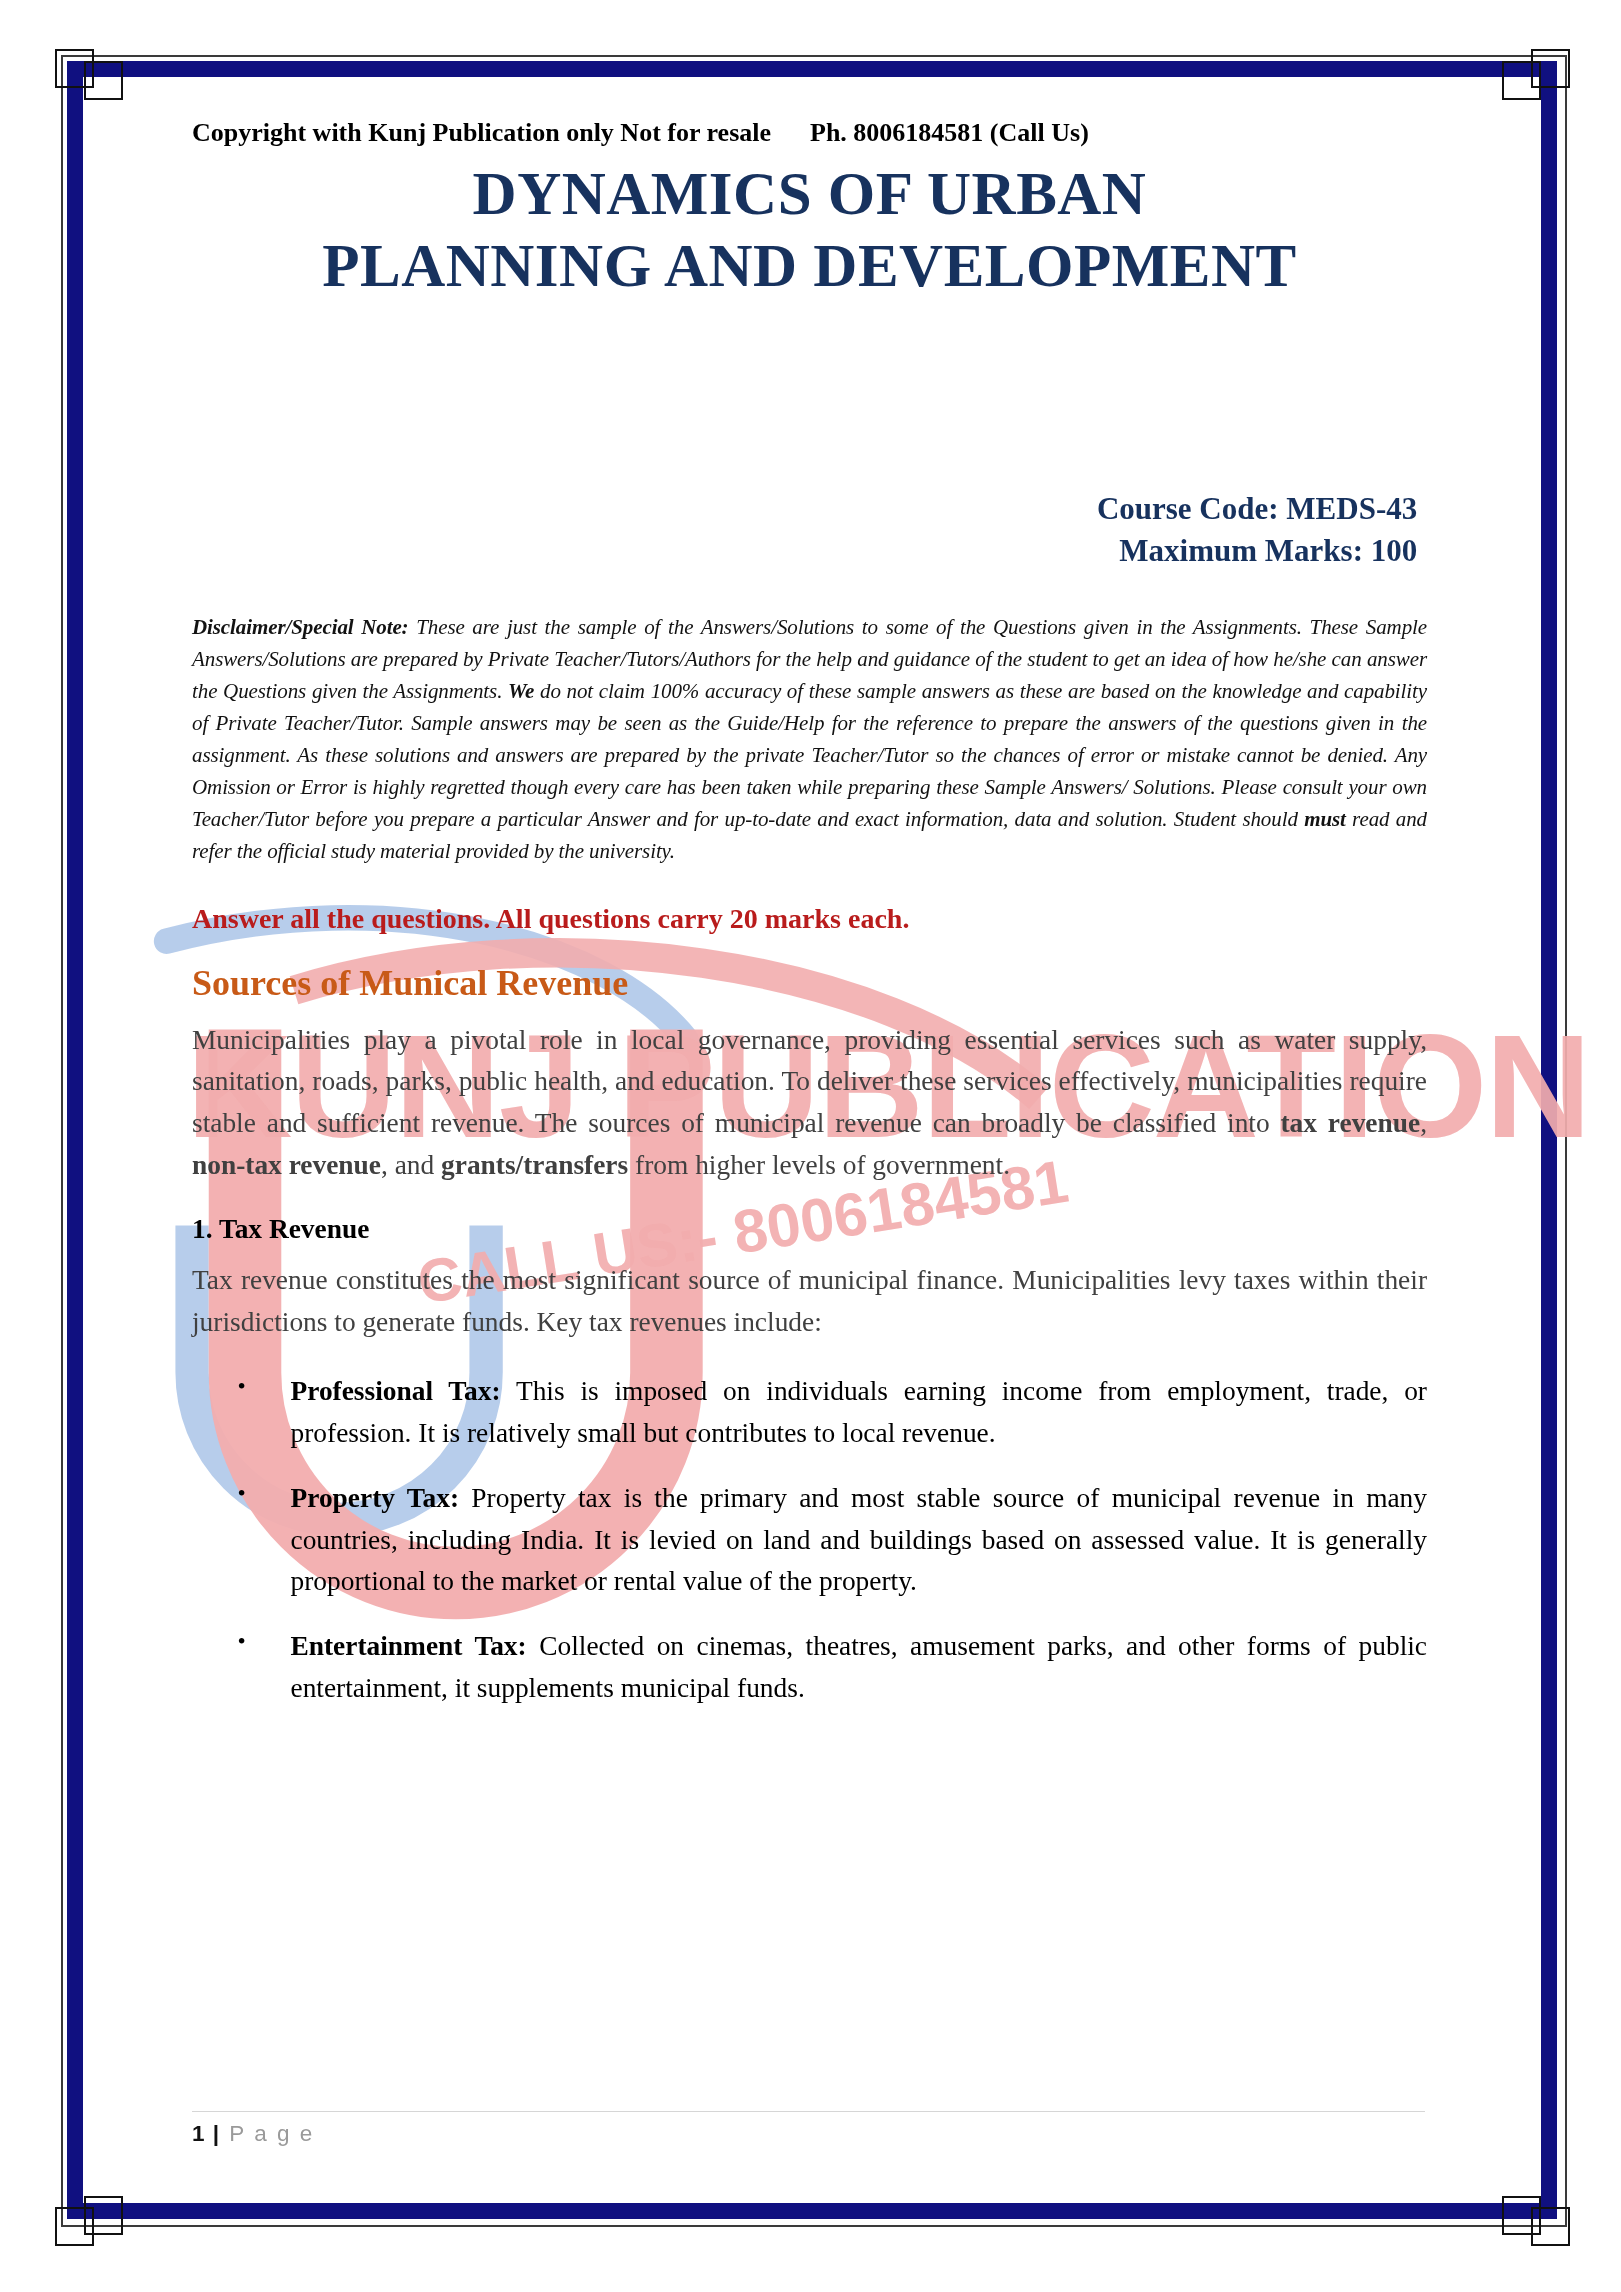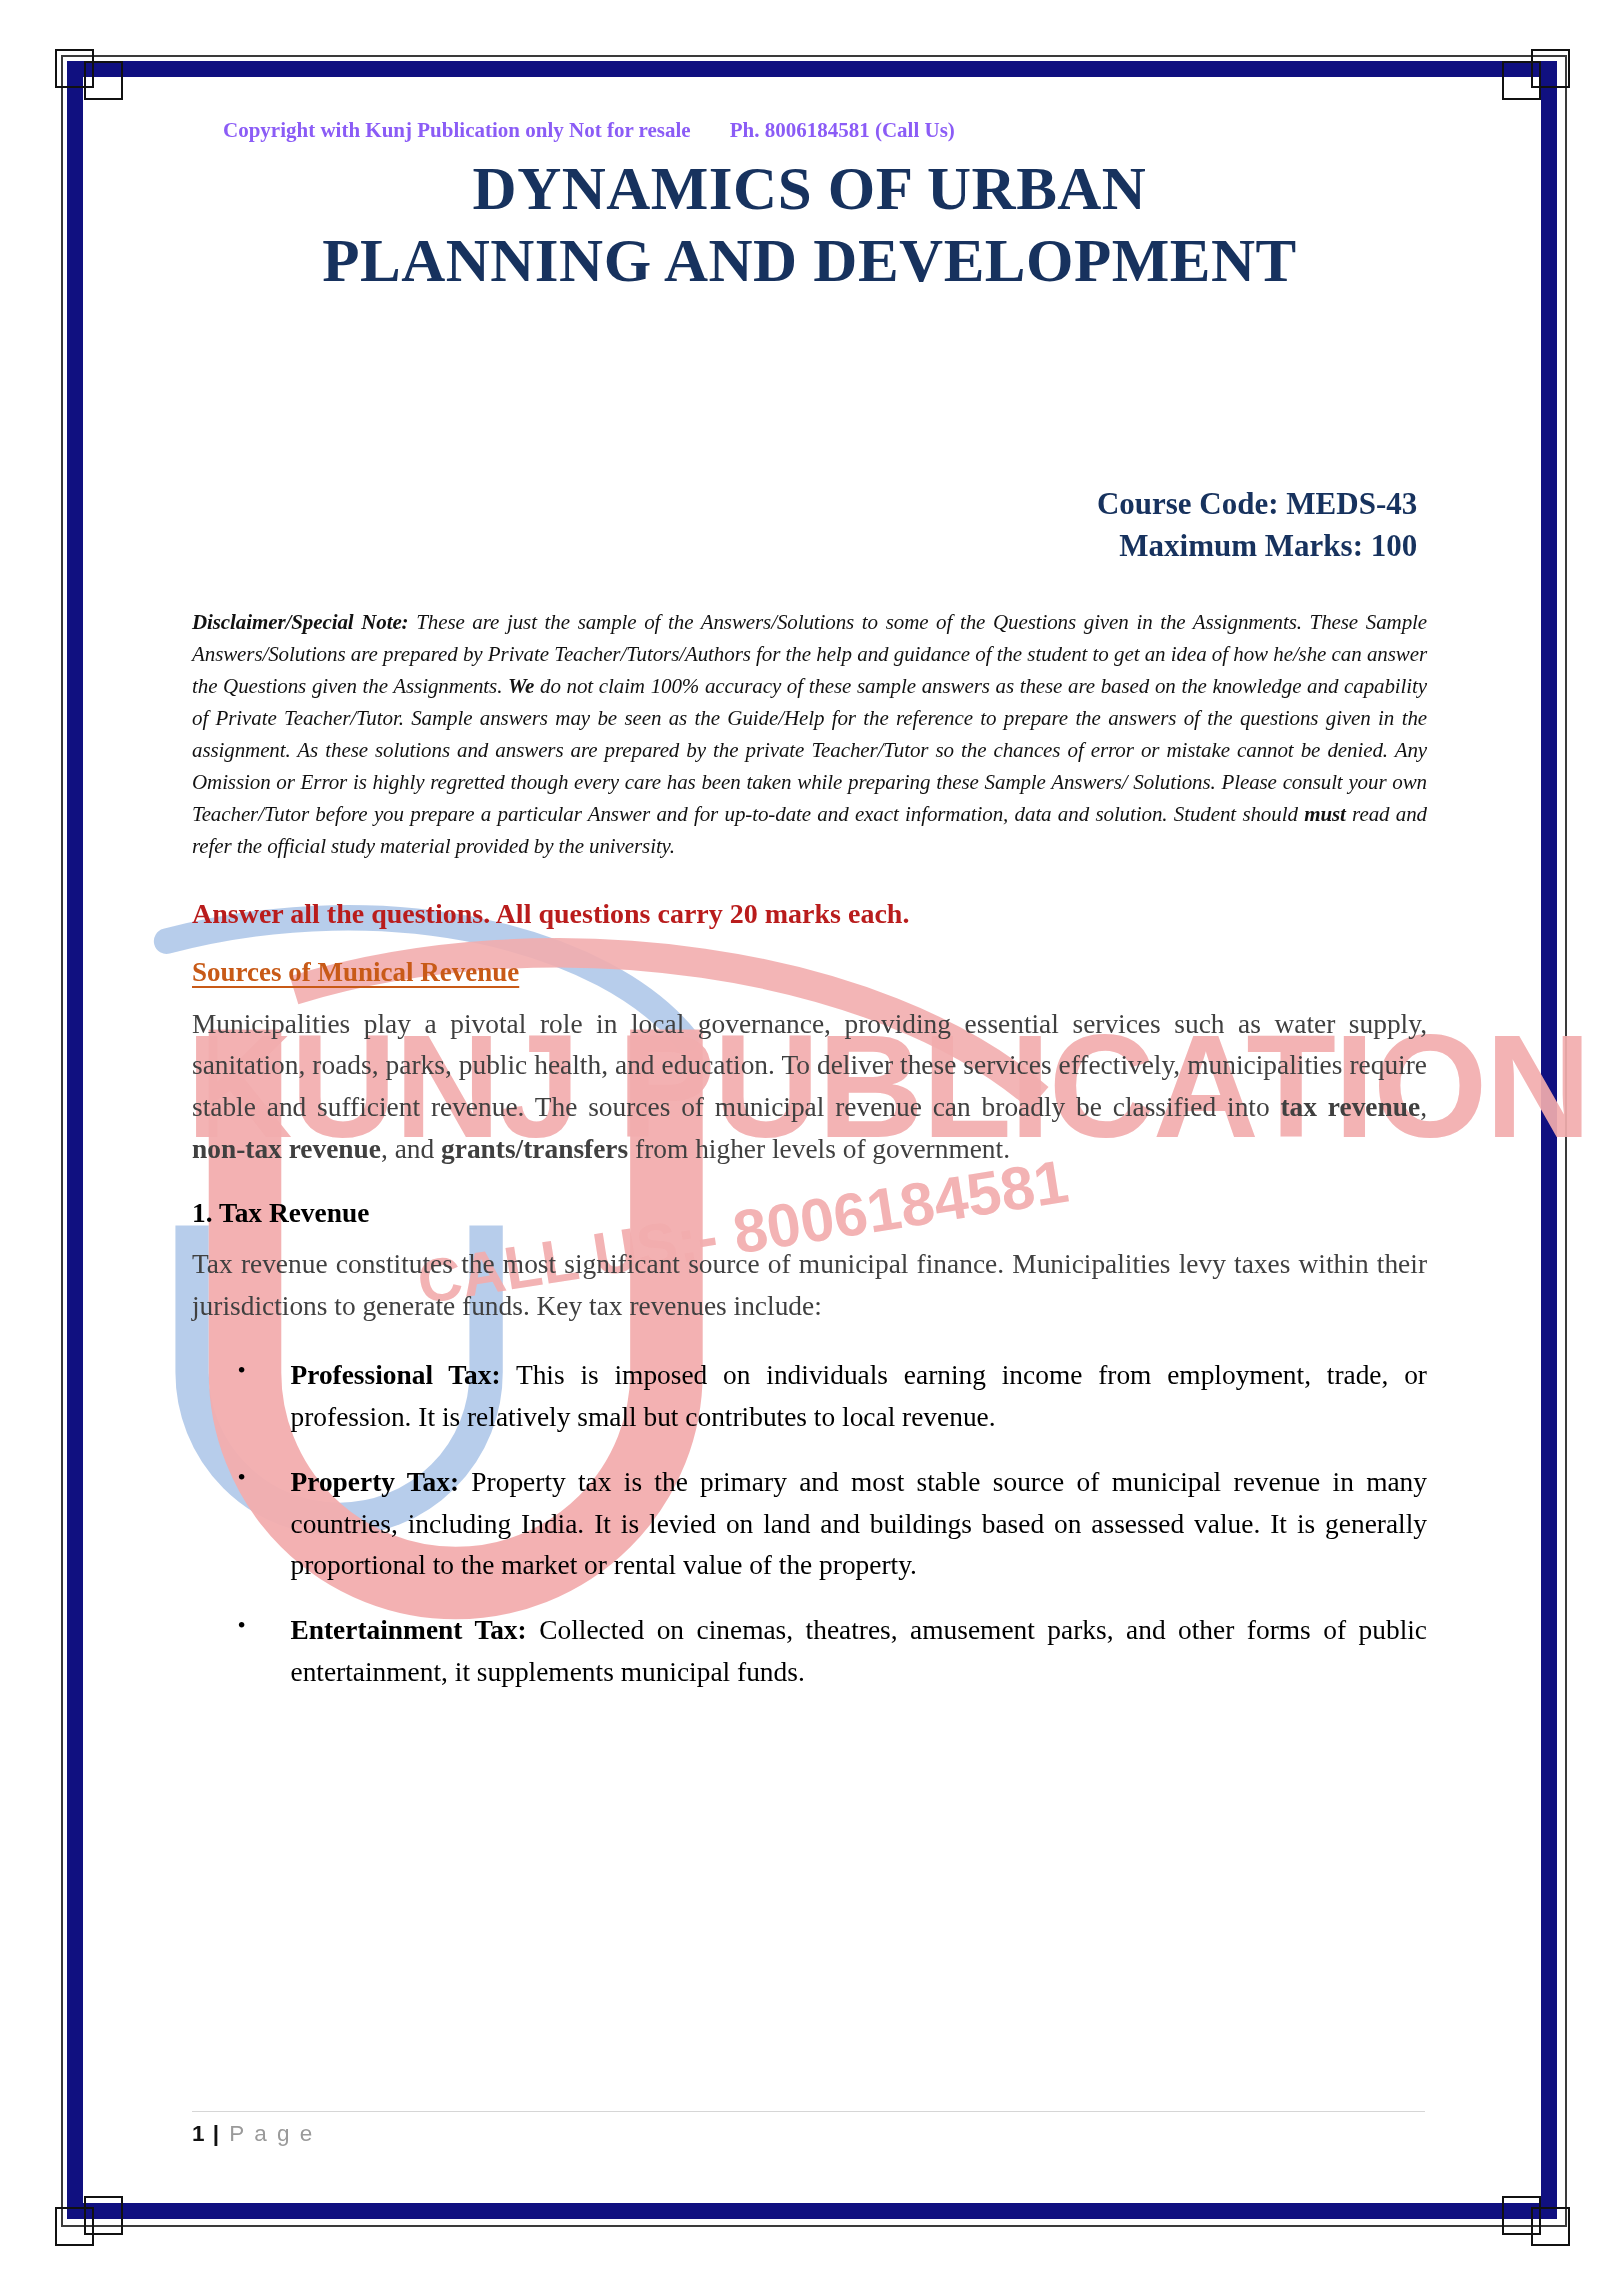--- a/index.html
+++ b/index.html
@@ -71,26 +71,25 @@
     position: absolute;
     left: 192px;
     top: 118px;
     width: 1235px;
     z-index: 3;
   }
 
   .pub-header {
     font-family: "Liberation Serif", "DejaVu Serif", serif;
     font-weight: bold;
-    font-size: 21px;
-    color: #8b5cf6;
+    font-size: 26px;
+    color: #000000;
     letter-spacing: 0px;
     white-space: nowrap;
     margin-bottom: 9.8px;
-    margin-left: 31px;
   }
   .pub-header .phone { margin-left: 39px; }
 
   .doc-title {
     text-align: center;
     color: #17325e;
     font-weight: bold;
     font-size: 61px;
     line-height: 1.18;
     letter-spacing: 0.5px;
@@ -130,22 +129,21 @@
     color: #2277cc;
     font-weight: bold;
     font-size: 28px;
     line-height: 1.36;
     margin-top: 29px;
   }
 
   .subheading {
     color: #c85a17;
     font-weight: bold;
-    font-size: 27px;
-    text-decoration: underline;
+    font-size: 36px;
     text-underline-offset: 4.9px;
     margin-top: 27.4px;
     display: inline-block;
   }
 
   .body-text {
     font-size: 27.4px;
     line-height: 1.52;
     text-align: justify;
     color: #404040;

